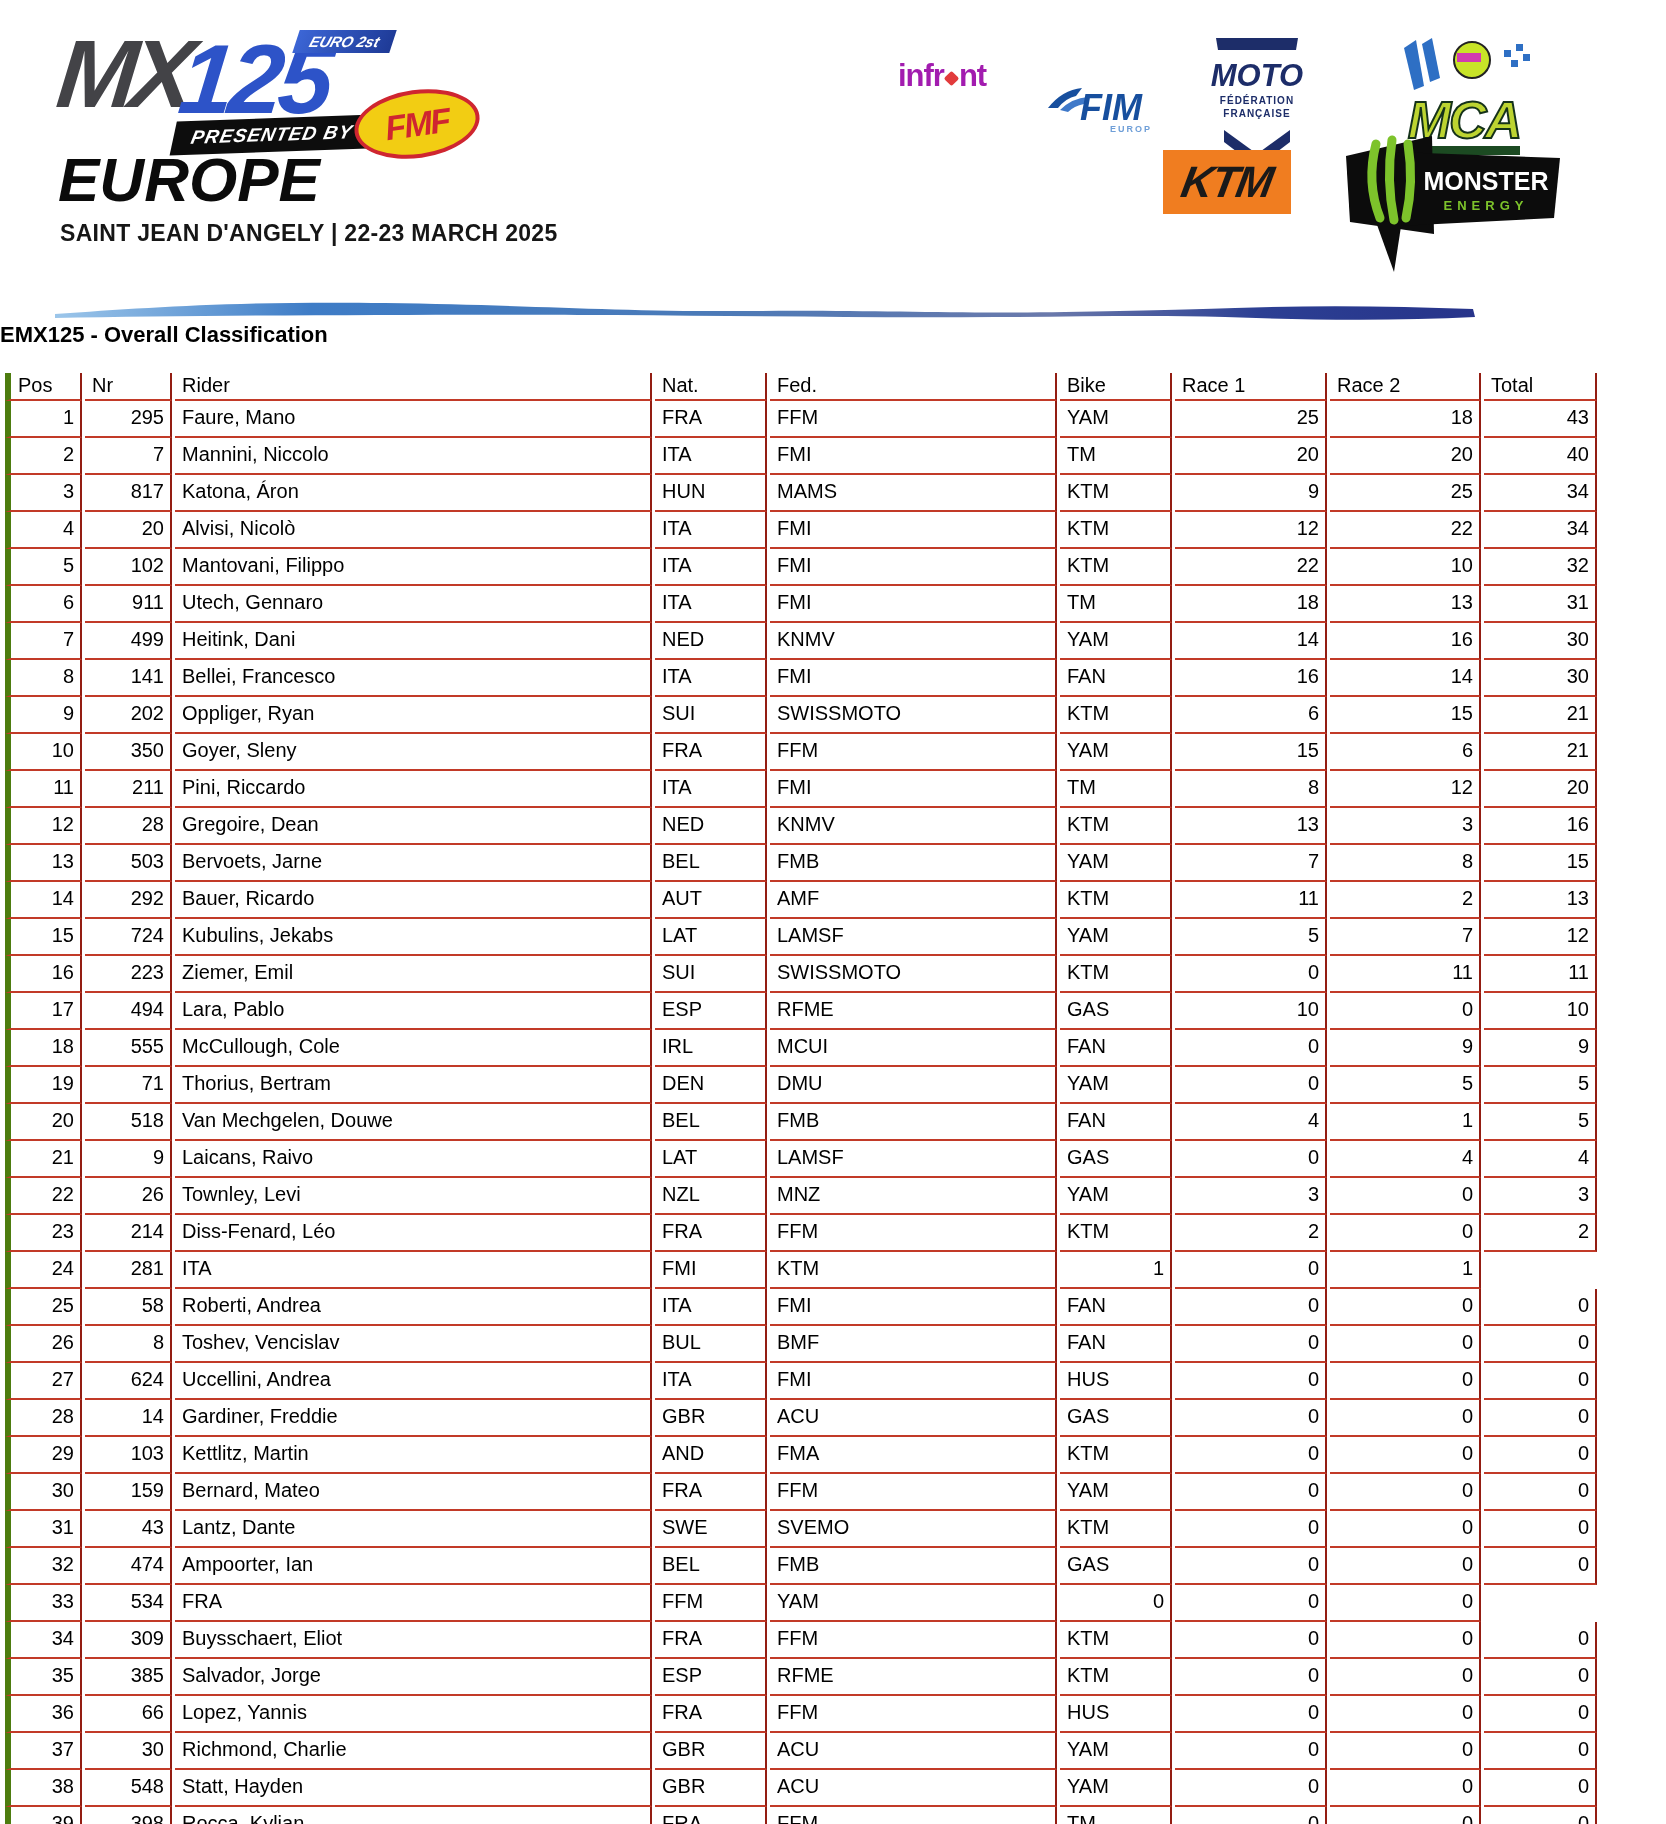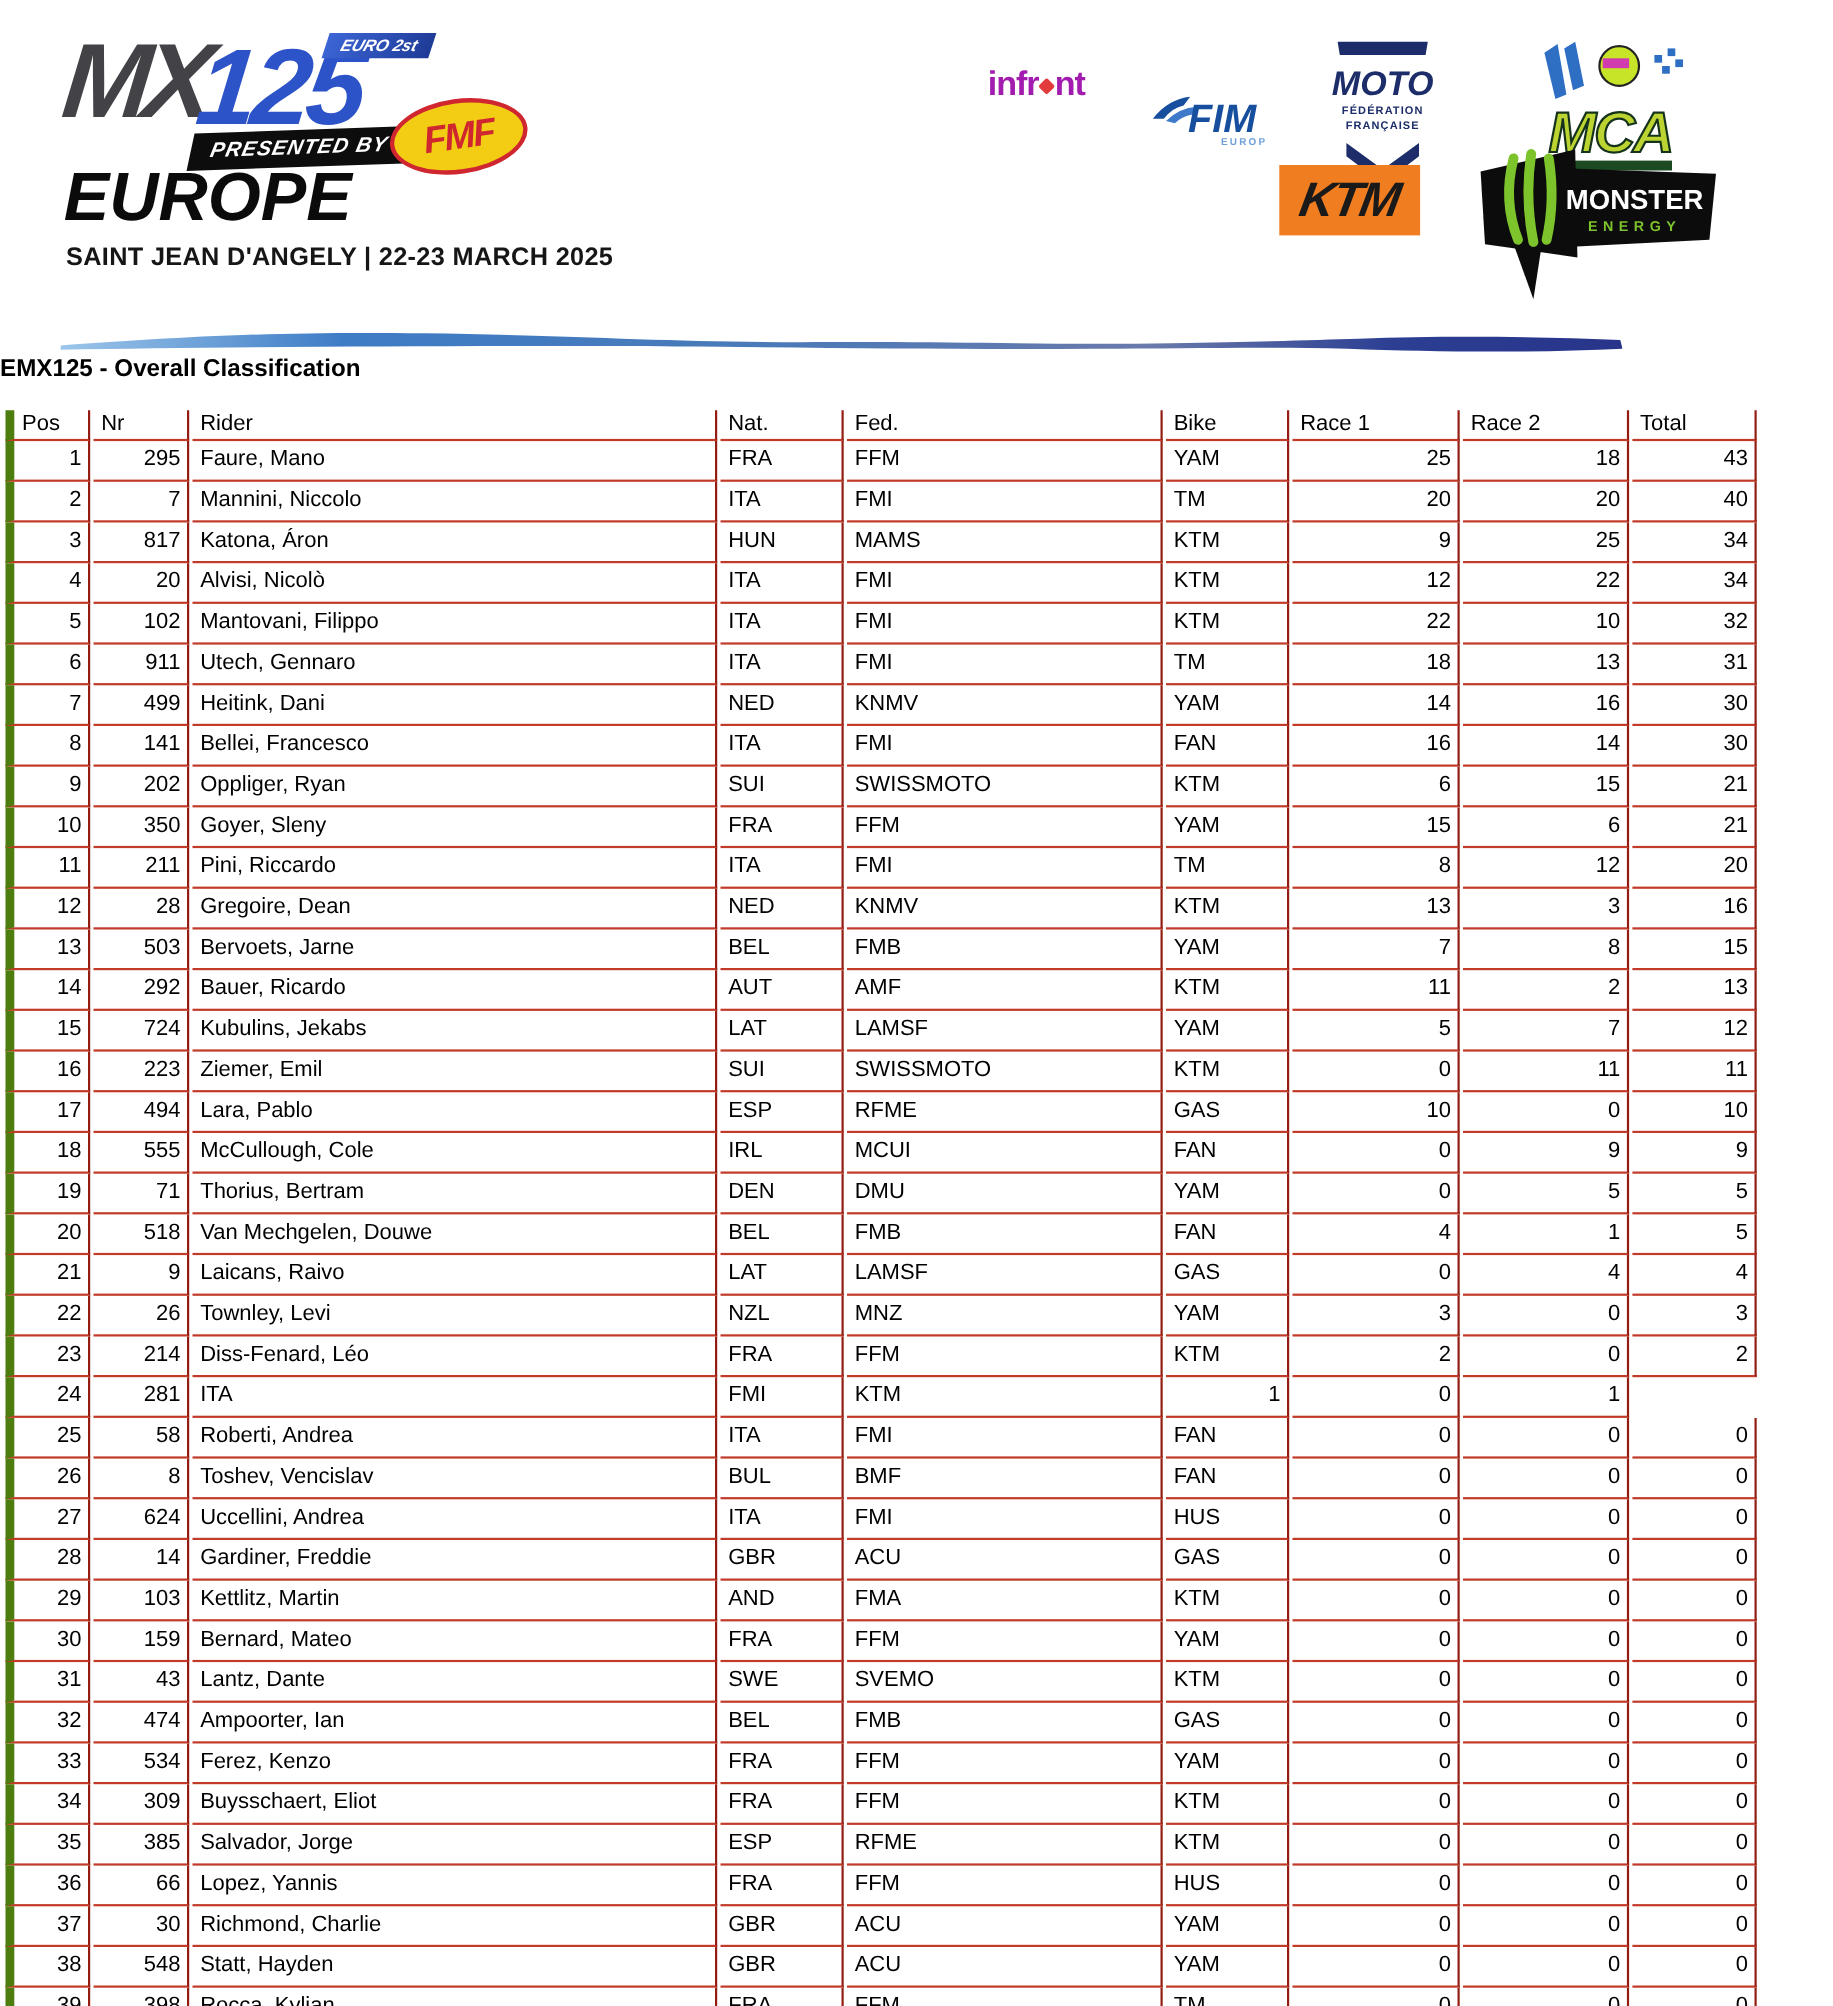--- a/index.html
+++ b/index.html
@@ -25,21 +25,21 @@
   .monster{position:absolute;left:1336px;top:122px;}
 
   .brush{position:absolute;left:55px;top:296px;}
 
   .title{position:absolute;left:0;top:322px;width:1400px;text-align:left;font-weight:700;font-size:22px;color:#000;}
 
   
   .results{position:absolute;left:5px;top:373px;}
   .grid-row{display:grid;grid-template-columns:77px 87px 477px 112px 287px 112px 152px 151px 113px;column-gap:3px;}
   .cell{border-right:2px solid #931d12;border-bottom:2px solid #c23a28;font-size:20px;padding:0 6px 0 7px;white-space:nowrap;}
-  .grid-row .cell:first-child{border-left:8px solid #4d7c0f;}
+  .grid-row .cell:first-child{border-left:6px solid #4d7c0f;}
   .thead .cell{height:26px;line-height:25px;}
   .trow .cell{height:35px;line-height:33px;}
   .num{text-align:right;}
   .txt{text-align:left;}
 </style>
 </head>
 <body>
 
 <div>
 
@@ -484,21 +484,20 @@
           <div class="cell txt">BEL</div>
           <div class="cell txt">FMB</div>
           <div class="cell txt">GAS</div>
           <div class="cell num">0</div>
           <div class="cell num">0</div>
           <div class="cell num">0</div>
         </div>
         <div class="grid-row trow">
           <div class="cell num">33</div>
           <div class="cell num">534</div>
-          <div class="cell txt">Ferez, Kenzo</div>
           <div class="cell txt">FRA</div>
           <div class="cell txt">FFM</div>
           <div class="cell txt">YAM</div>
           <div class="cell num">0</div>
           <div class="cell num">0</div>
           <div class="cell num">0</div>
         </div>
         <div class="grid-row trow">
           <div class="cell num">34</div>
           <div class="cell num">309</div>

